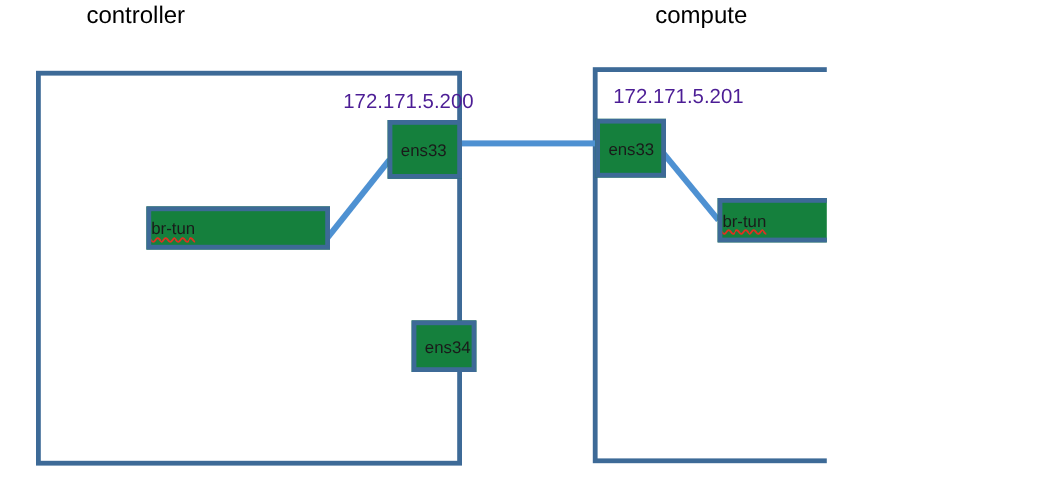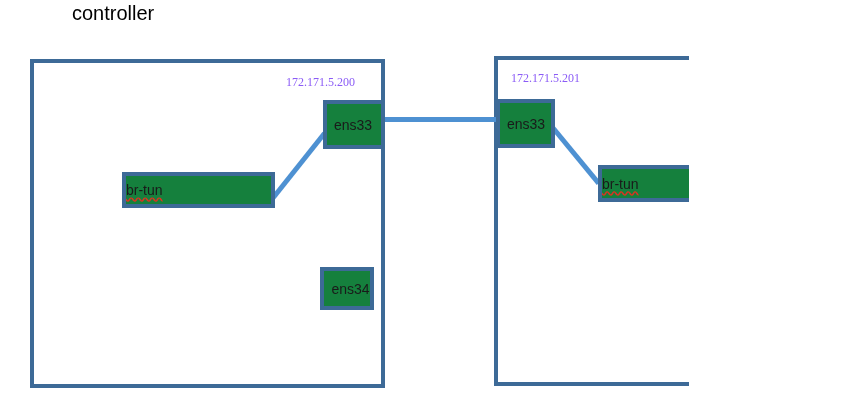--- a/index.html
+++ b/index.html
@@ -26,24 +26,23 @@
     letter-spacing: 0px;
   }
   .host-box {
     position: absolute;
     border: 4px solid #3d6a97;
     background: transparent;
     box-sizing: border-box;
   }
   .ip-label {
     position: absolute;
-    font-size: 12px;
-    color: #8b5cf6;
+    font-size: 17px;
+    color: #4c1d95;
     white-space: nowrap;
-    font-family: Liberation Serif, serif;
   }
   .node-box {
     position: absolute;
     border: 4px solid #3d6a97;
     background: #15803d;
     box-sizing: border-box;
     display: flex;
     align-items: center;
     font-size: 14px;
     color: #1a1a1a;
@@ -77,40 +76,41 @@
     transform-origin: 0 50%;
   }
 </style>
 </head>
 <body>
 
 <div id="canvas">
 
   <div class="host-title" style="left:72px; top:2px;">controller</div>
 
+  <div class="host-title" style="left:546px; top:2px;">compute</div>
 
   <div class="host-box" style="left:30px; top:59px; width:355px; height:329px;"></div>
 
   <div class="host-box" style="left:494px; top:56px; width:349px; height:330px;"></div>
 
   <div class="ip-label" style="left:286px; top:75px;">172.171.5.200</div>
 
   <div class="ip-label" style="left:511px; top:71px;">172.171.5.201</div>
 
   <div class="link link-h" style="left:382px; top:117px; width:118px;"></div>
 
   <div class="link link-diag" style="left:271px; top:198px; width:86px; transform: rotate(-51.5deg);"></div>
 
   <div class="link link-diag" style="left:551px; top:123px; width:75px; transform: rotate(50.5deg);"></div>
 
   <div class="node-box iface" style="left:323px; top:100px; width:62px; height:49px;">
     <span class="node-label">ens33</span>
   </div>
 
-  <div class="node-box iface" style="left:320px; top:267px; width:54px; height:43px;justify-content:center;">
+  <div class="node-box iface" style="left:343px; top:267px; width:54px; height:43px;">
     <span class="node-label">ens34</span>
   </div>
 
   <div class="node-box bridge" style="left:122px; top:172px; width:153px; height:36px;">
     <span class="node-label misspelled">br-tun</span>
   </div>
 
   <div class="node-box iface" style="left:496px; top:99px; width:59px; height:49px;">
     <span class="node-label">ens33</span>
   </div>

